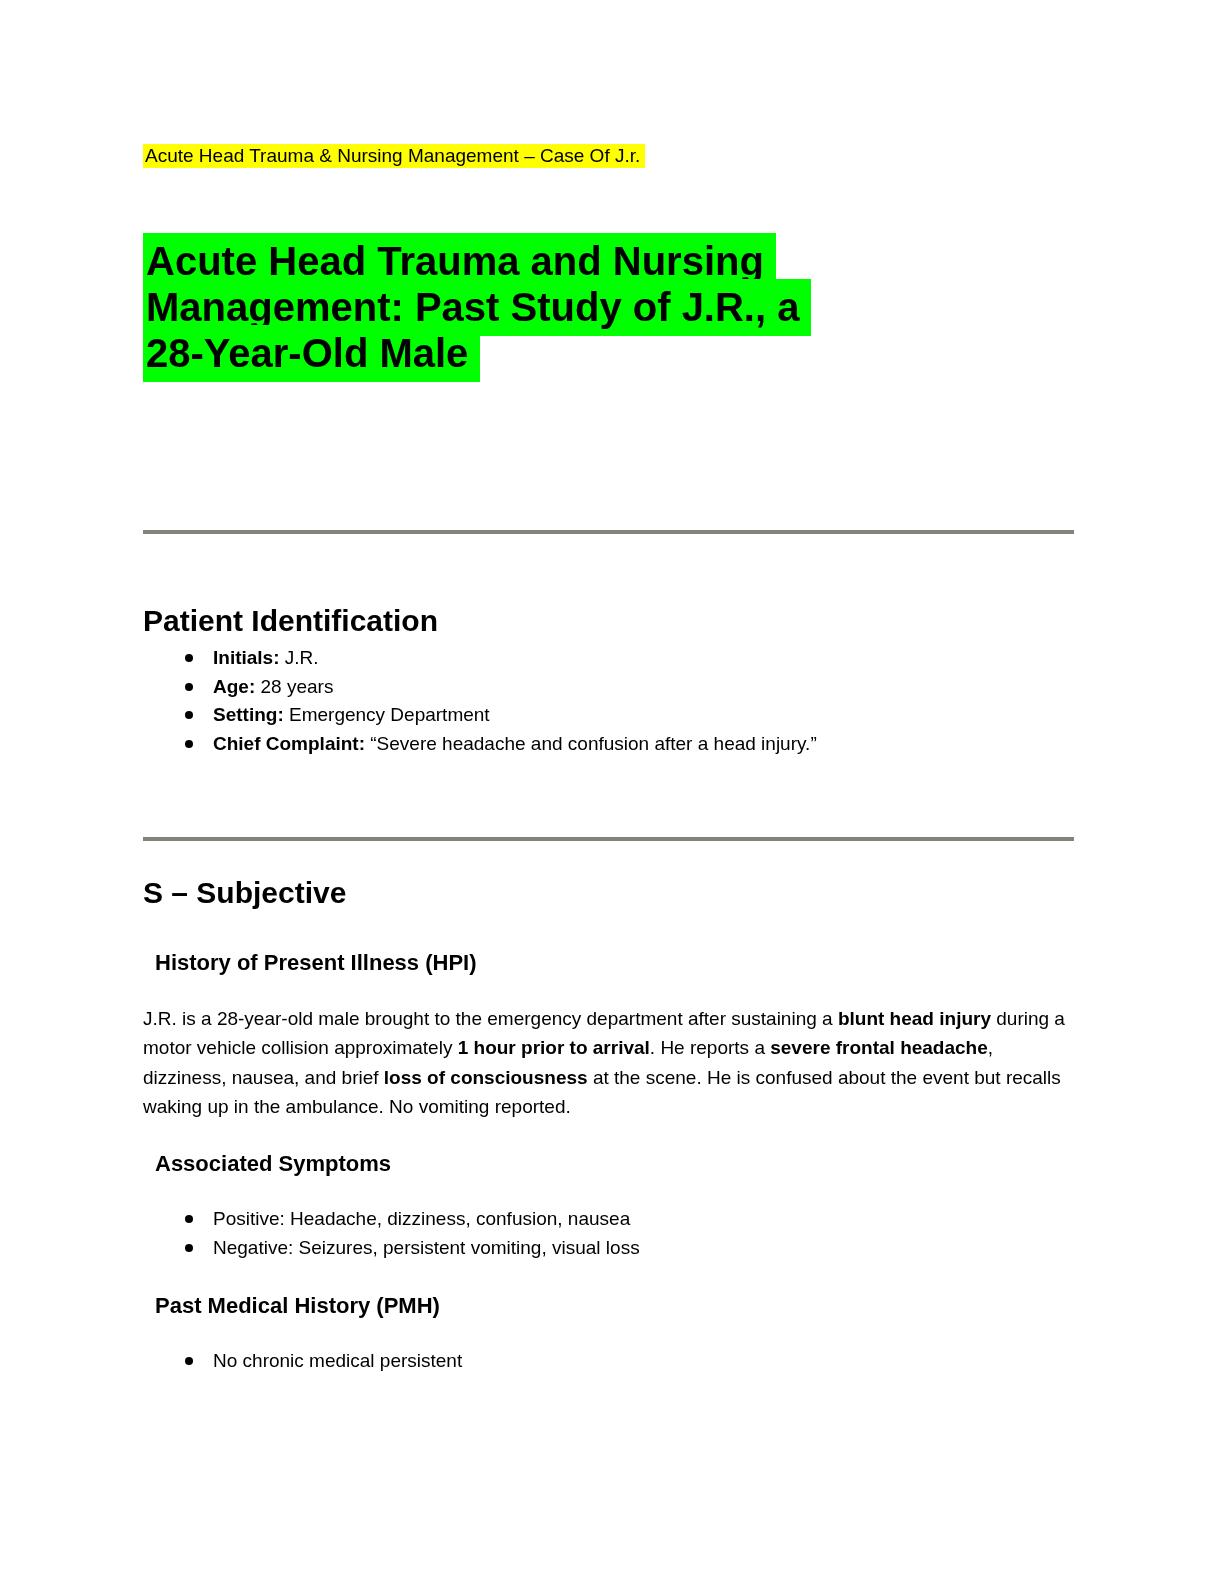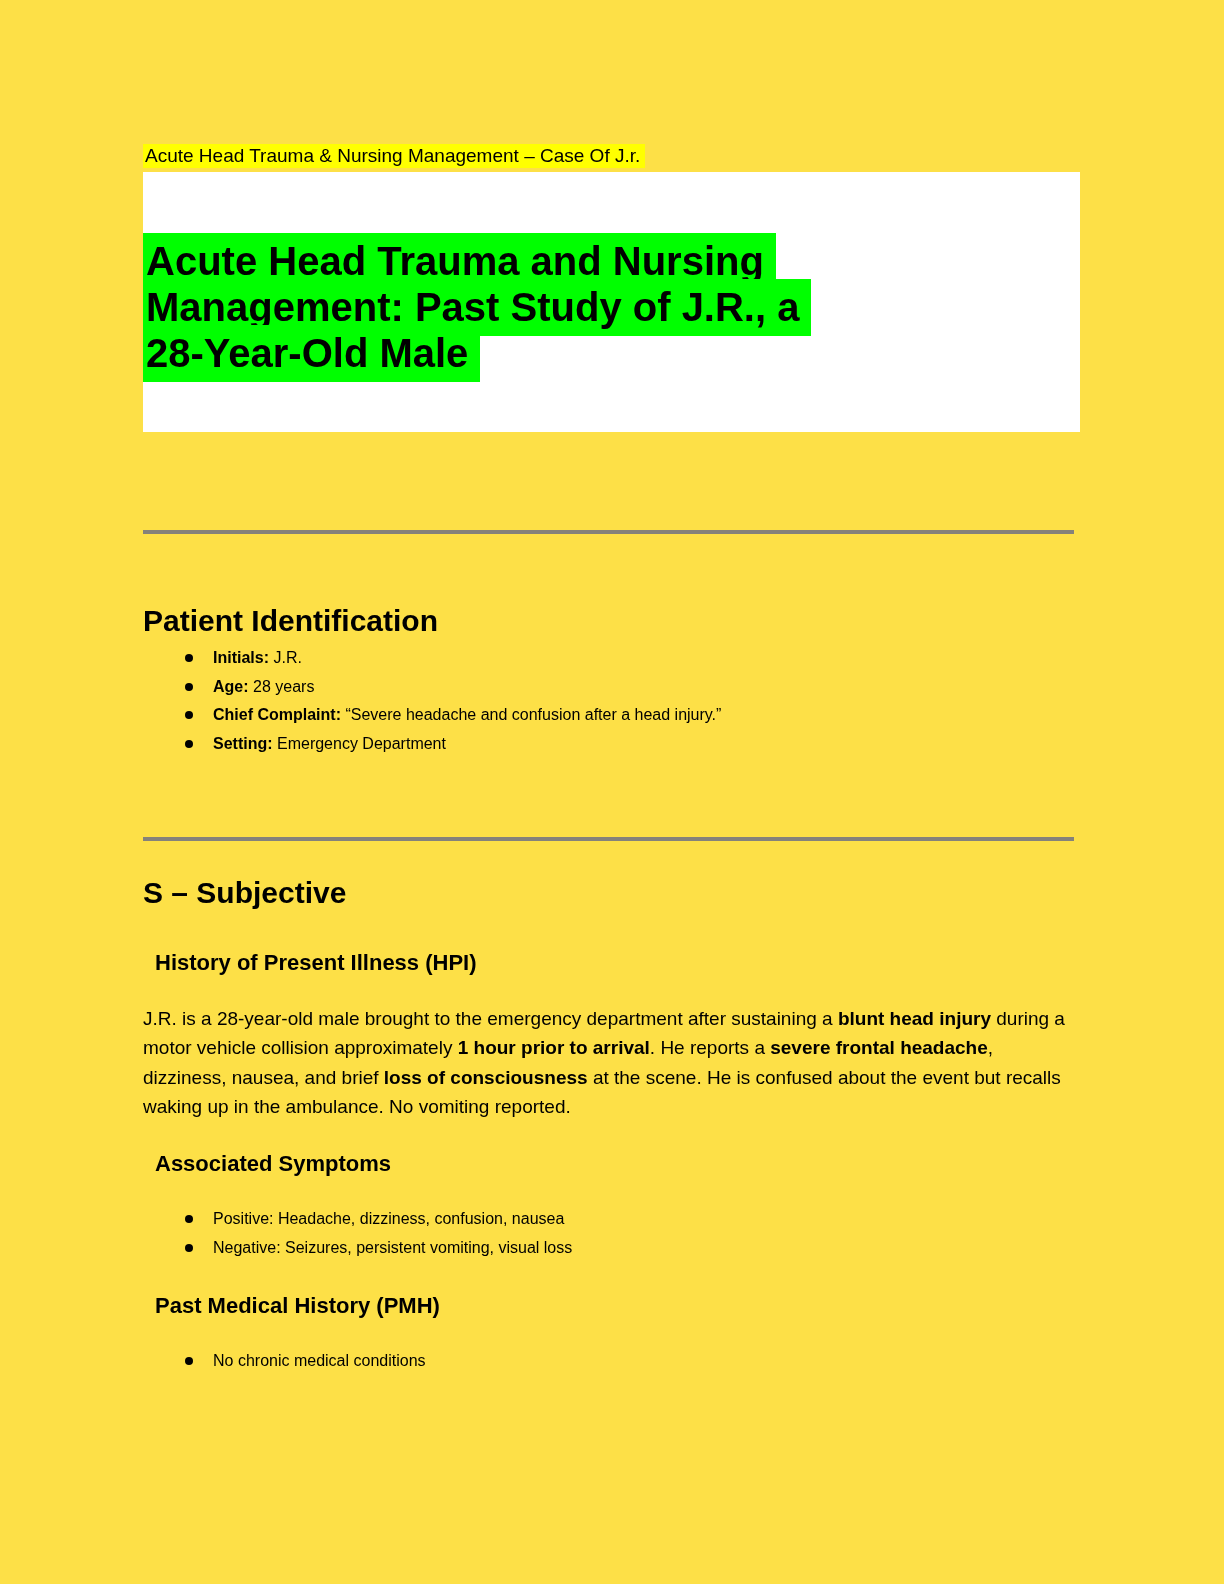--- a/index.html
+++ b/index.html
@@ -5,21 +5,21 @@
   html, body { margin: 0; padding: 0; }
   body {
     font-family: "Liberation Sans", sans-serif;
     color: #000000;
     background: #4a85e8;
   }
   .page {
     position: relative;
     width: 1224px;
     height: 1584px;
-    background: #fde047;
+    background: #ffffff;
     overflow: hidden;
   }
   
   .doc-header {
     position: absolute;
     left: 143px;
     top: 144px;
     background: #ffff00;
     font-size: 19px;
     line-height: 24px;
@@ -94,21 +94,21 @@
   .doc-list {
     position: absolute;
     left: 143px;
     margin: 0;
     padding: 0;
     list-style: none;
   }
   .doc-list li {
     position: relative;
     padding-left: 70px;
-    font-size: 16px;
+    font-size: 19px;
     line-height: 28.6px;
   }
   .doc-list li::before {
     content: "";
     position: absolute;
     left: 42px;
     top: 10px;
     width: 8px;
     height: 8px;
     border-radius: 50%;
@@ -140,38 +140,38 @@
     </div>
   </div>
 
   <div class="hrule hr1"></div>
 
   <div class="h1 h1-patient">Patient Identification</div>
 
   <ul class="doc-list list-patient">
     <li><b>Initials:</b><span> J.R.</span></li>
     <li><b>Age:</b><span> 28 years</span></li>
+    <li><b>Setting:</b><span> Emergency Department</span></li>
     <li><b>Chief Complaint:</b><span> “Severe headache and confusion after a head injury.”</span></li>
-    <li><b>Setting:</b><span> Emergency Department</span></li>
   </ul>
 
   <div class="hrule hr2"></div>
 
   <div class="h1 h1-subjective">S – Subjective</div>
 
   <div class="h2 h2-hpi">History of Present Illness (HPI)</div>
 
   <div class="para"><span>J.R. is a 28-year-old male brought to the emergency department after sustaining a </span><b>blunt head injury</b><span> during a motor vehicle collision approximately </span><b>1 hour prior to arrival</b><span>. He reports a </span><b>severe frontal headache</b><span>, dizziness, nausea, and brief </span><b>loss of consciousness</b><span> at the scene. He is confused about the event but recalls waking up in the ambulance. No vomiting reported.</span></div>
 
   <div class="h2 h2-symptoms">Associated Symptoms</div>
 
   <ul class="doc-list list-symptoms">
     <li>Positive: Headache, dizziness, confusion, nausea</li>
     <li>Negative: Seizures, persistent vomiting, visual loss</li>
   </ul>
 
   <div class="h2 h2-pmh">Past Medical History (PMH)</div>
 
   <ul class="doc-list list-pmh">
-    <li>No chronic medical conditions</li>
+    <li>No chronic medical persistent</li>
   </ul>
 
 </div>
 
 </body></html>

